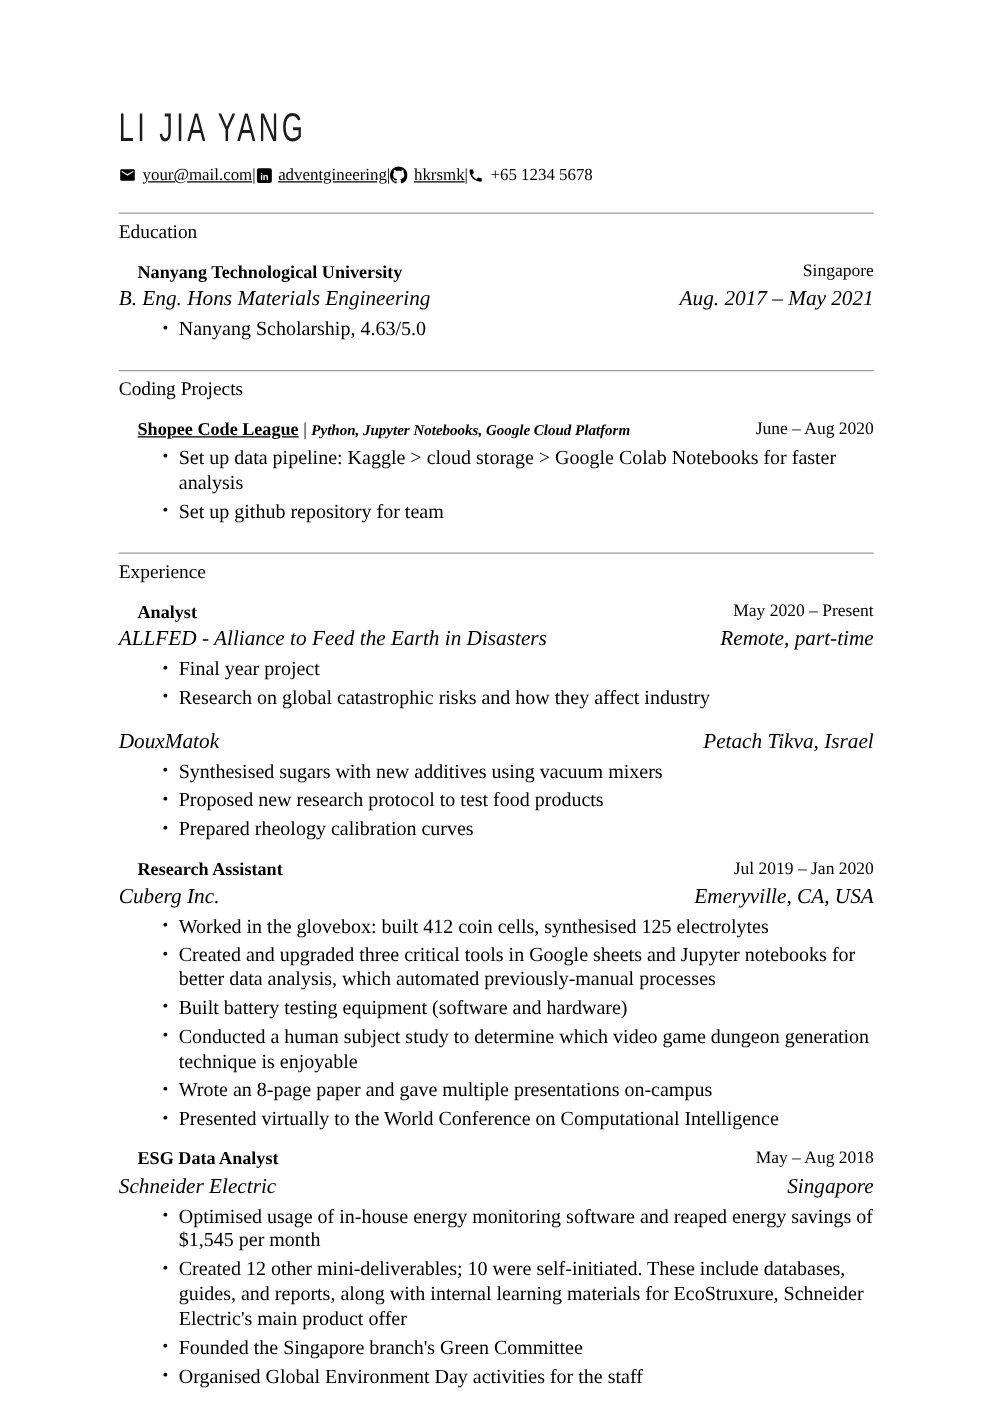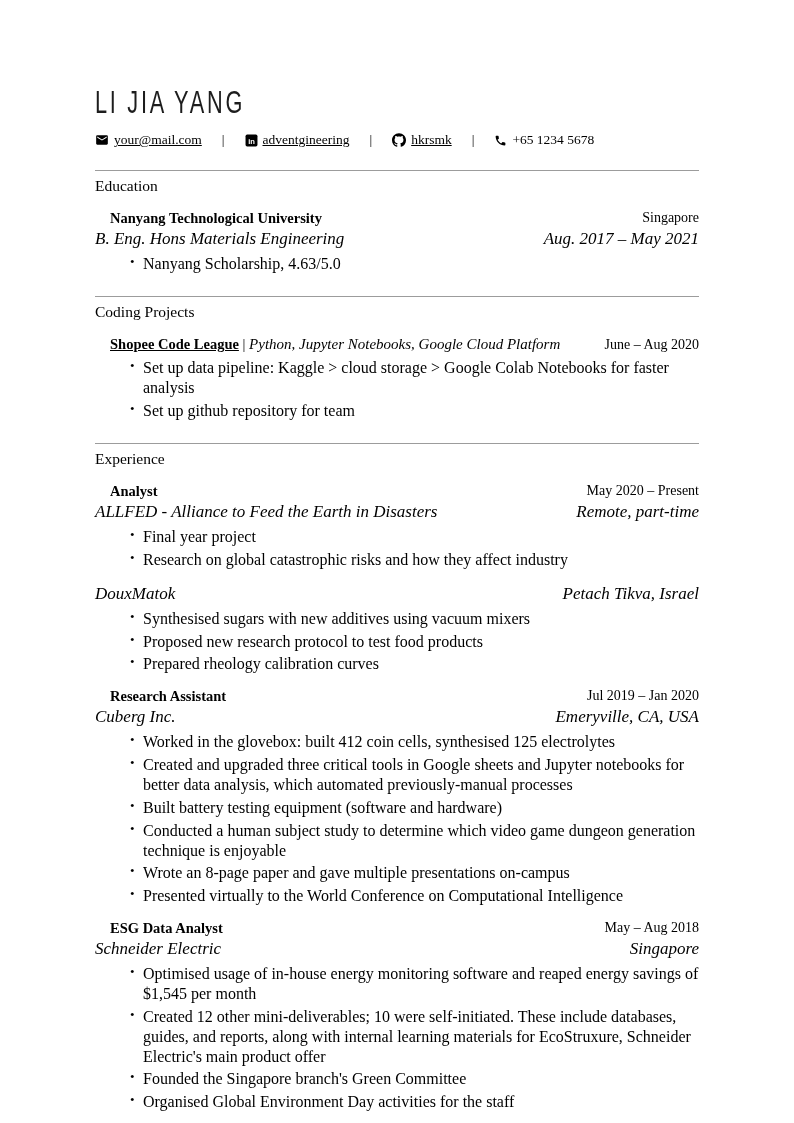--- a/index.html
+++ b/index.html
@@ -23,21 +23,21 @@
     color: #1d1d1d;
     margin: 0;
     line-height: 1;
     transform: scaleX(0.68);
     transform-origin: left center;
     white-space: nowrap;
   }
 
   .contact-row {
     display: flex; align-items: flex-start;
-    gap: 20px;
+    gap: 0;
     margin-top: 14px;
     font-size: 13.5px;
   }
   .contact-item { display: inline-flex; align-items: center; gap: 5px; }
   .cicon { display: inline-flex; align-items: center; }
   .cicon svg { display: block; }
   .clabel.underlined { text-decoration: underline; }
   .csep { color: #000; }
 
   .section {
@@ -47,29 +47,29 @@
   }
   .section-title {
     font-size: 15.5px;
     font-weight: 400;
     margin: 0;
     line-height: 1.3;
   }
 
   .entry { margin-top: 13px; }
   .entry-head {
-    display: flex; justify-content: space-between; align-items: center;
+    display: flex; justify-content: space-between; align-items: flex-start;
     margin-left: 15px;
     font-size: 14.5px;
     line-height: 1.25;
   }
   .entry-heading-main { font-weight: 700; }
   .entry-heading-main.u { text-decoration: underline; }
   .entry-heading-sep { font-weight: 400; }
-  .entry-heading-detail { font-style: italic; font-weight: 400; font-size: 15px; }
+  .entry-heading-detail { font-style: italic; font-weight: 700; font-size: 12px; }
   .entry-head-right { font-size: 14px; font-weight: 400; white-space: nowrap; padding-left: 12px; }
 
   .entry-sub {
     display: flex; justify-content: space-between; align-items: baseline;
     font-style: italic;
     font-size: 17px;
     line-height: 1.3;
     margin-top: 1px;
   }
   .entry-sub-right { white-space: nowrap; padding-left: 12px; }

